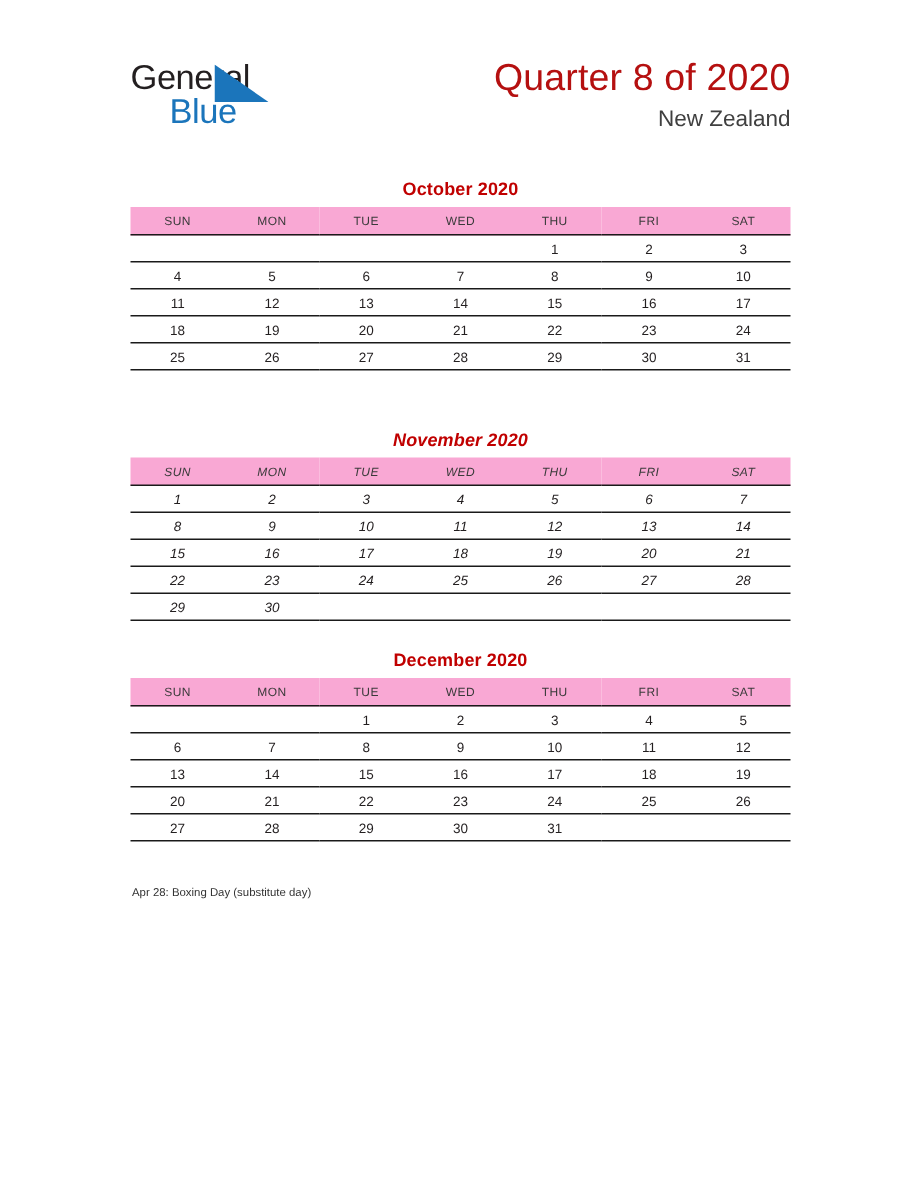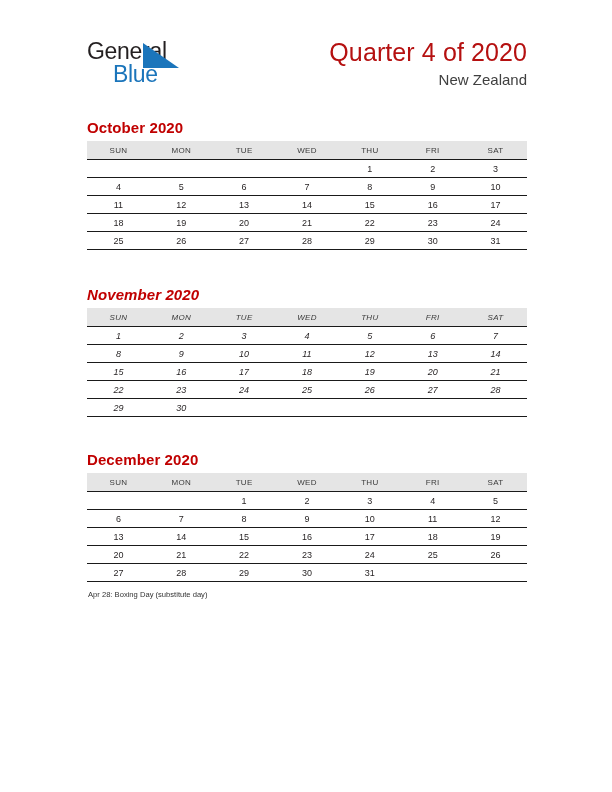--- a/index.html
+++ b/index.html
@@ -91,50 +91,51 @@
   }
 
   
   .month-block {
     position: absolute;
     left: 87px;
     width: 440px;
   }
   #month-0 { top: 120px; }
   #month-1 { top: 287px; font-style: italic; }
-  #month-2 { top: 452px; }
+  #month-2 { top: 434px; }
 
   .month-title {
-    font-size: 15px;
+    font-size: 12px;
     font-weight: bold;
     color: #c00000;
     line-height: 1;
     padding-bottom: 6px;
     letter-spacing: 0.1px;
+    text-align: center;
   }
 
   table.cal {
     border-collapse: collapse;
     table-layout: fixed;
     width: 440px;
   }
   table.cal th,
   table.cal td {
     width: 62.857px;
     height: 17px;
     text-align: center;
     vertical-align: middle;
     padding: 0;
     font-size: 8.5px;
     color: #231f20;
     font-family: "Liberation Sans", sans-serif;
     font-weight: normal;
   }
   table.cal thead th {
-    background: #e5e5e5;
+    background: #f9a8d4;
     font-size: 8px;
     color: #3a3a3a;
     letter-spacing: 0.3px;
     border-bottom: 1.1px solid #1a1a1a;
     height: 18px;
   }
   table.cal tbody td {
     border-bottom: 1.1px solid #1a1a1a;
     font-size: 9px;
   }
@@ -175,21 +176,21 @@
       <span class="logo-general">General</span>
       <span class="logo-triangle">
         <svg width="36" height="25" viewBox="0 0 36 25" xmlns="http://www.w3.org/2000/svg">
           <polygon points="0,0 36,25 0,25" fill="#1b75bb"></polygon>
         </svg>
       </span>
       <span class="logo-blue">Blue</span>
     </div>
 
     <div class="title-block">
-      <div class="quarter-title">Quarter 4 of 2020</div>
+      <div class="quarter-title">Quarter 8 of 2020</div>
       <div class="country-title">New Zealand</div>
     </div>
 
   </div>
 
   <div class="month-block" id="month-0">
     <div class="month-title">October 2020</div>
     <table class="cal">
       <thead>
         <tr>

